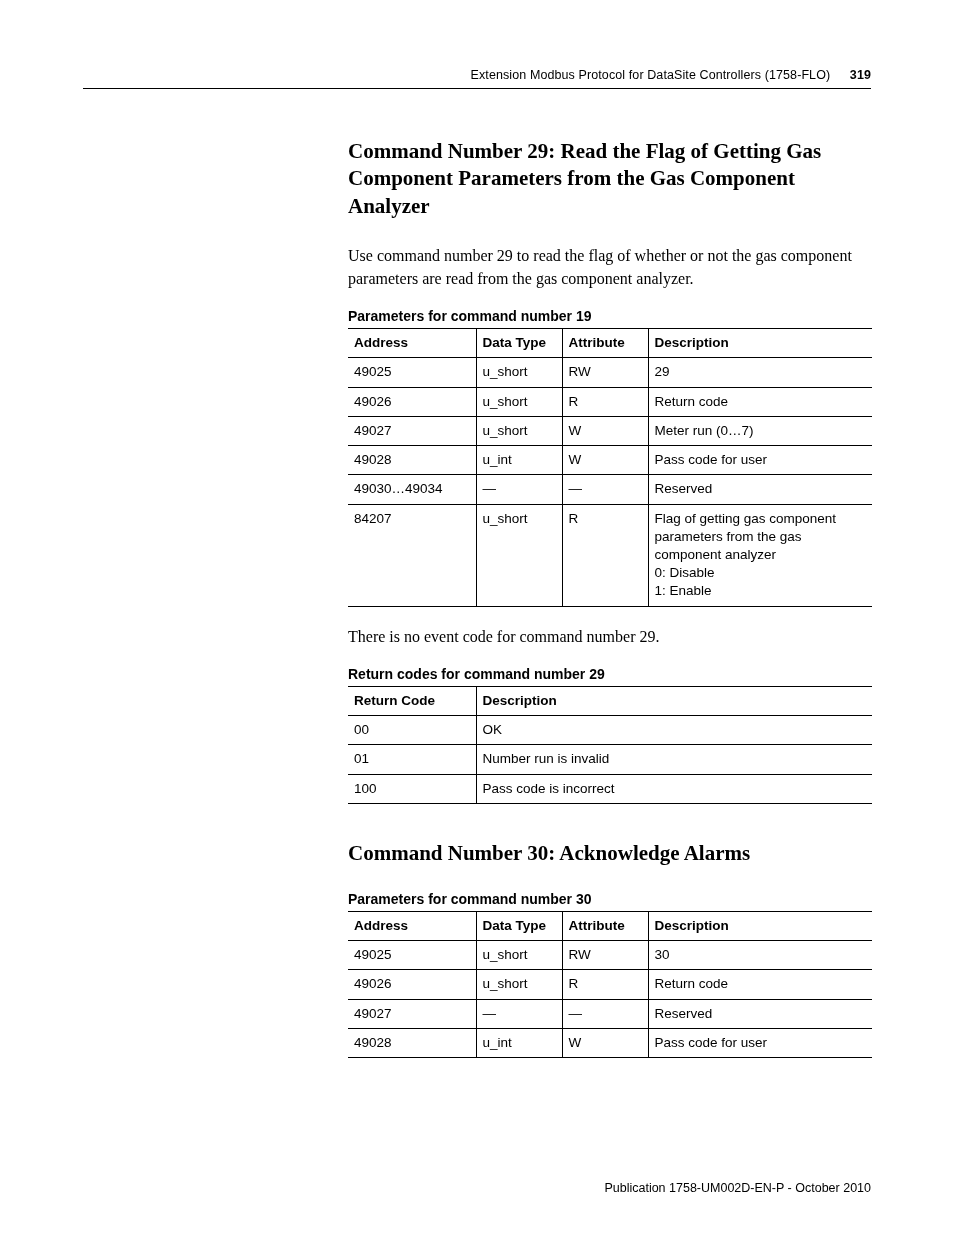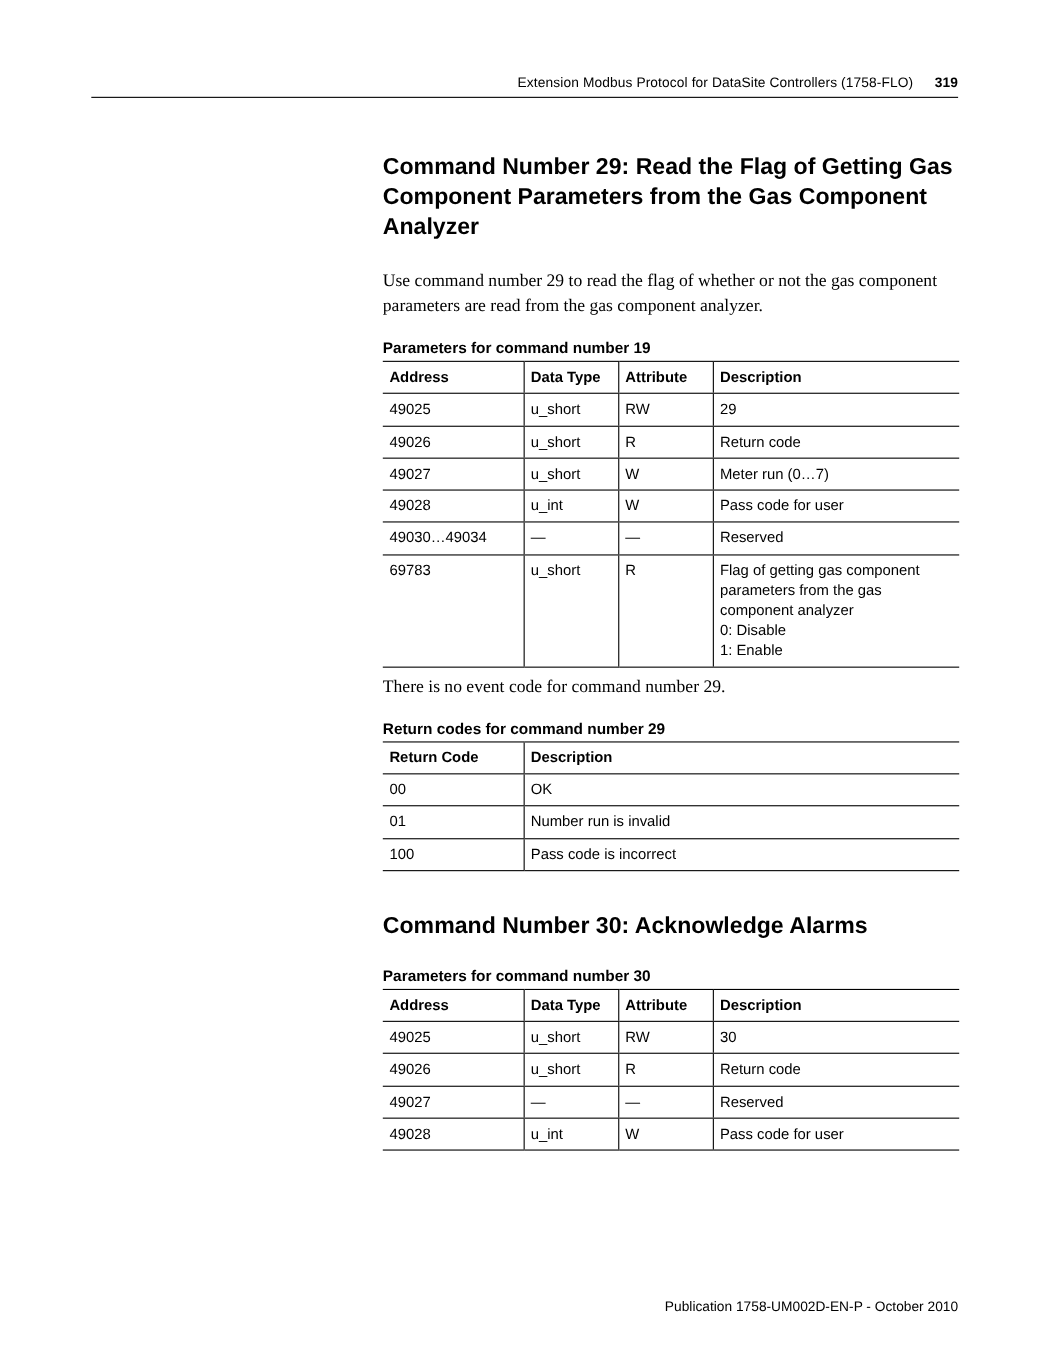--- a/index.html
+++ b/index.html
@@ -37,42 +37,42 @@
     height: 0;
     border-top: 1px solid #000;
   }
   .content {
     position: absolute;
     top: 130px;
     left: 348px;
     width: 524px;
   }
   .section-title {
-    font-family: Liberation Sans, sans-serif;
+    font-family: Liberation Serif, serif;
     font-weight: 700;
     font-size: 21px;
     line-height: 1.3;
     margin: 8px 0 24px 0;
   }
   .body-serif {
     font-family: Georgia, "Times New Roman", serif;
     font-size: 16px;
     line-height: 1.45;
     margin: 0 0 18px 0;
   }
   .table-caption {
     font-weight: 700;
     font-size: 14px;
     margin: 10px 0 4px 0;
   }
   table.doc {
     width: 100%;
     border-collapse: collapse;
     font-size: 13.5px;
-    margin-bottom: 6px;
+    margin-bottom: 18px;
   }
   table.doc th, table.doc td {
     text-align: left;
     padding: 5px 8px 5px 6px;
     vertical-align: top;
     line-height: 1.35;
   }
   table.doc thead th {
     font-weight: 700;
     border-top: 1.6px solid #000;
@@ -159,21 +159,21 @@
           <td>W</td>
           <td>Pass code for user</td>
         </tr>
         <tr>
           <td>49030…49034</td>
           <td>—</td>
           <td>—</td>
           <td>Reserved</td>
         </tr>
         <tr>
-          <td>69783</td>
+          <td>84207</td>
           <td>u_short</td>
           <td>R</td>
           <td style="white-space: pre-line;">Flag of getting gas component parameters from the gas component analyzer
 0: Disable
 1: Enable</td>
         </tr>
       </tbody>
     </table>
 
     <p class="body-serif">There is no event code for command number 29.</p>

